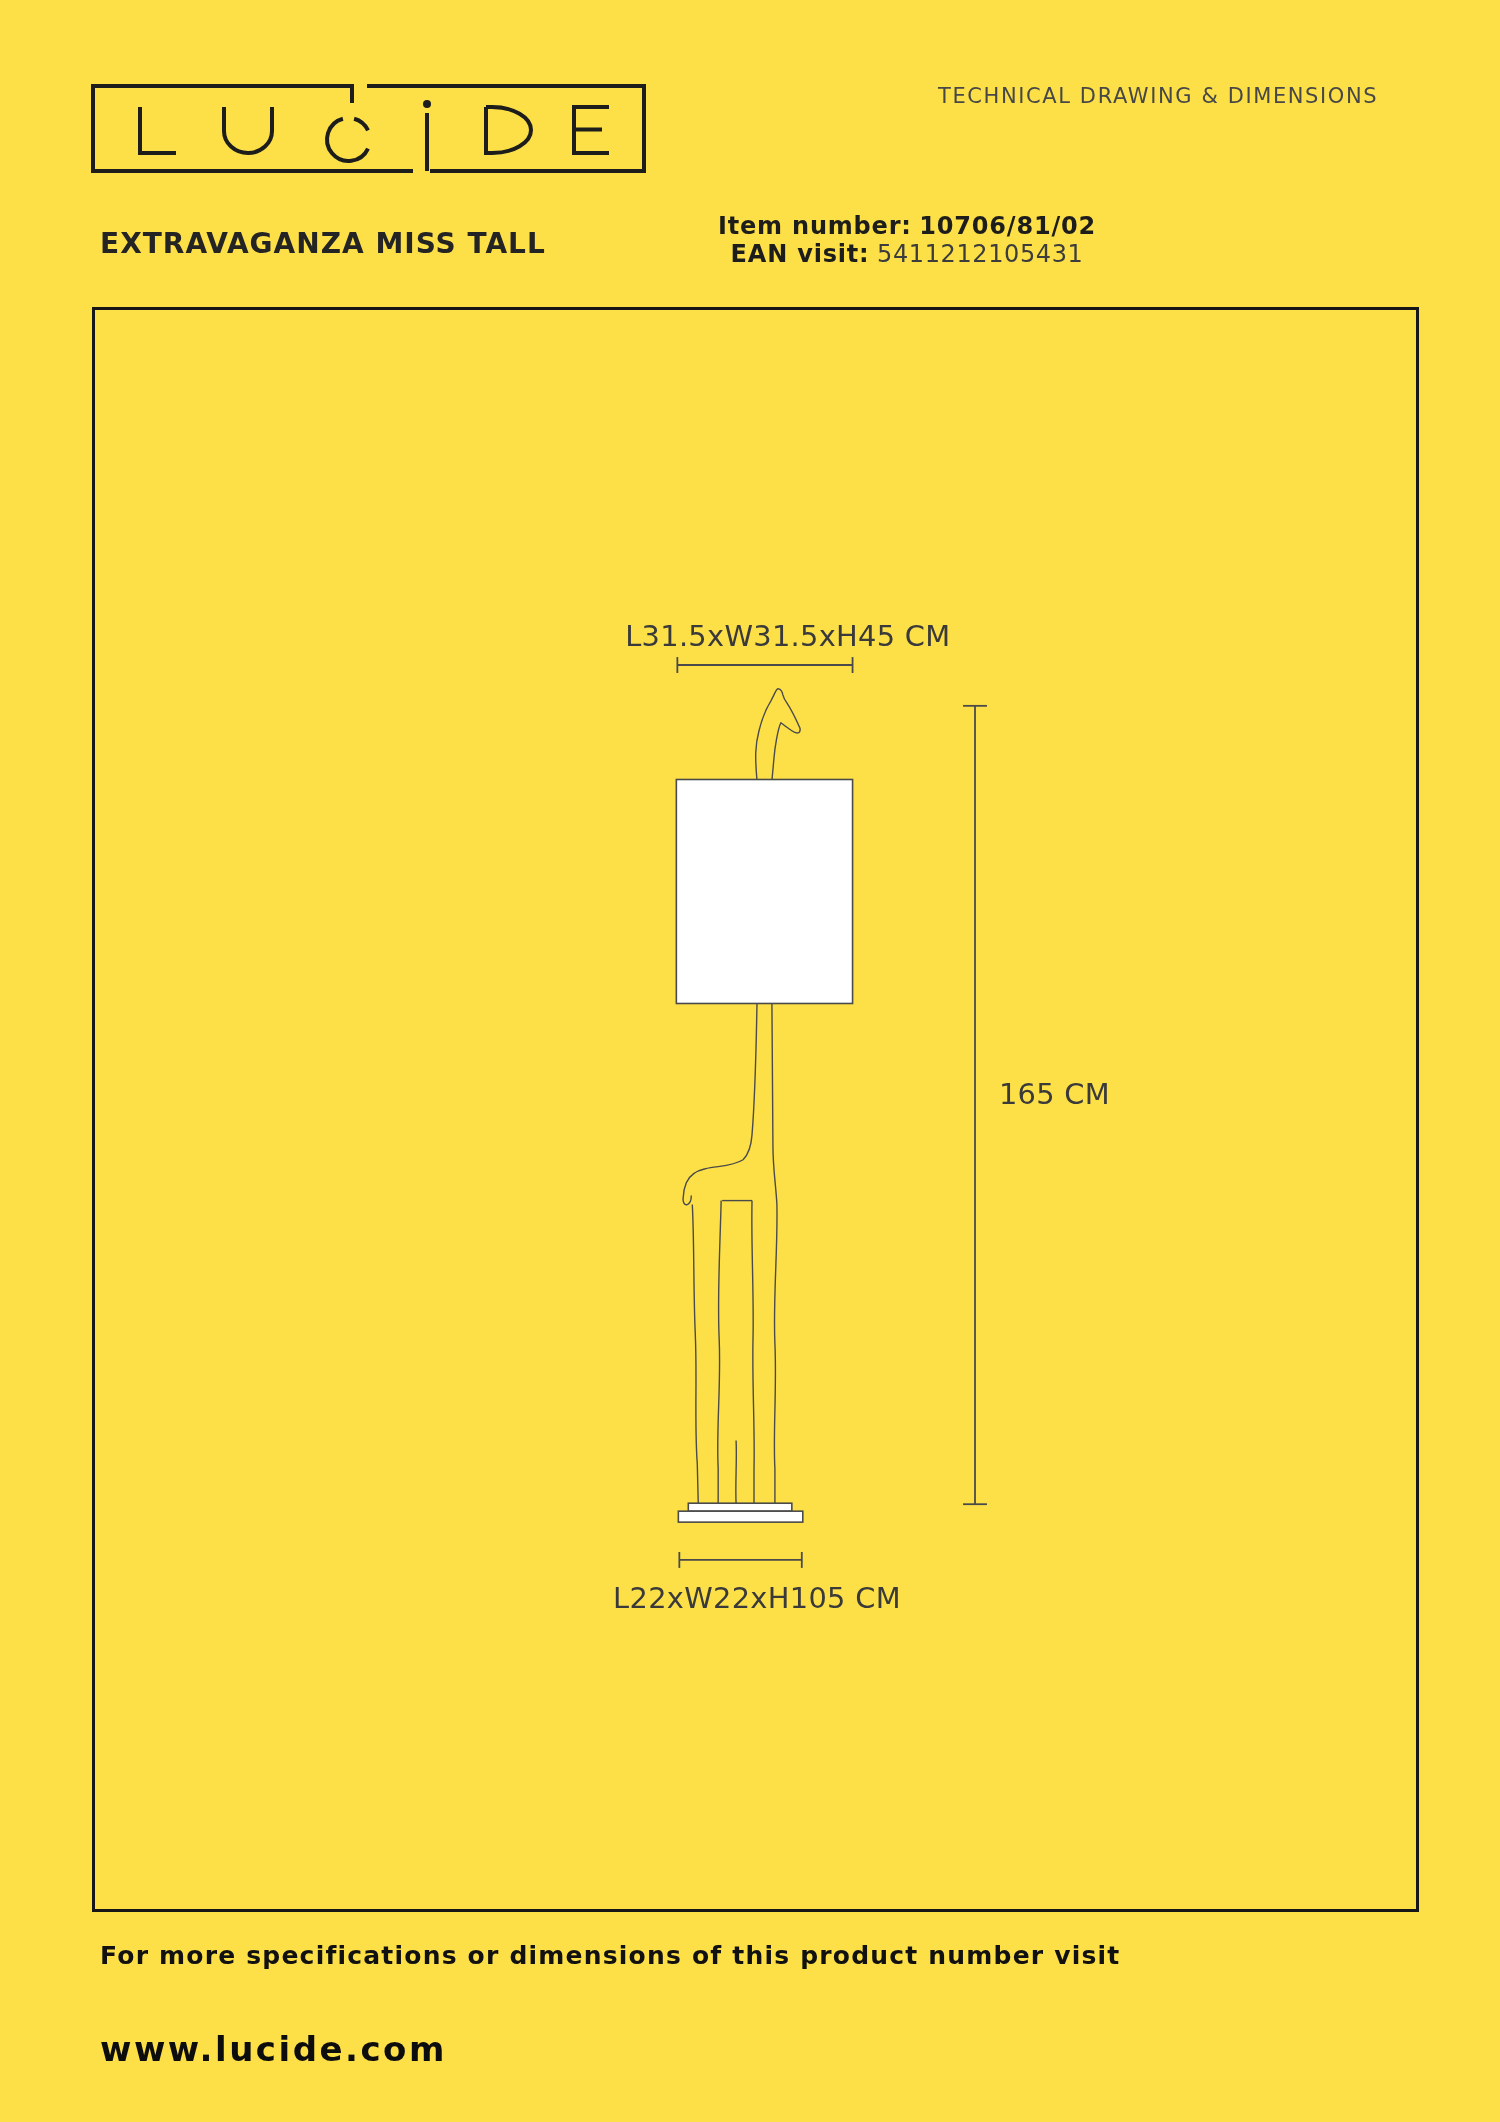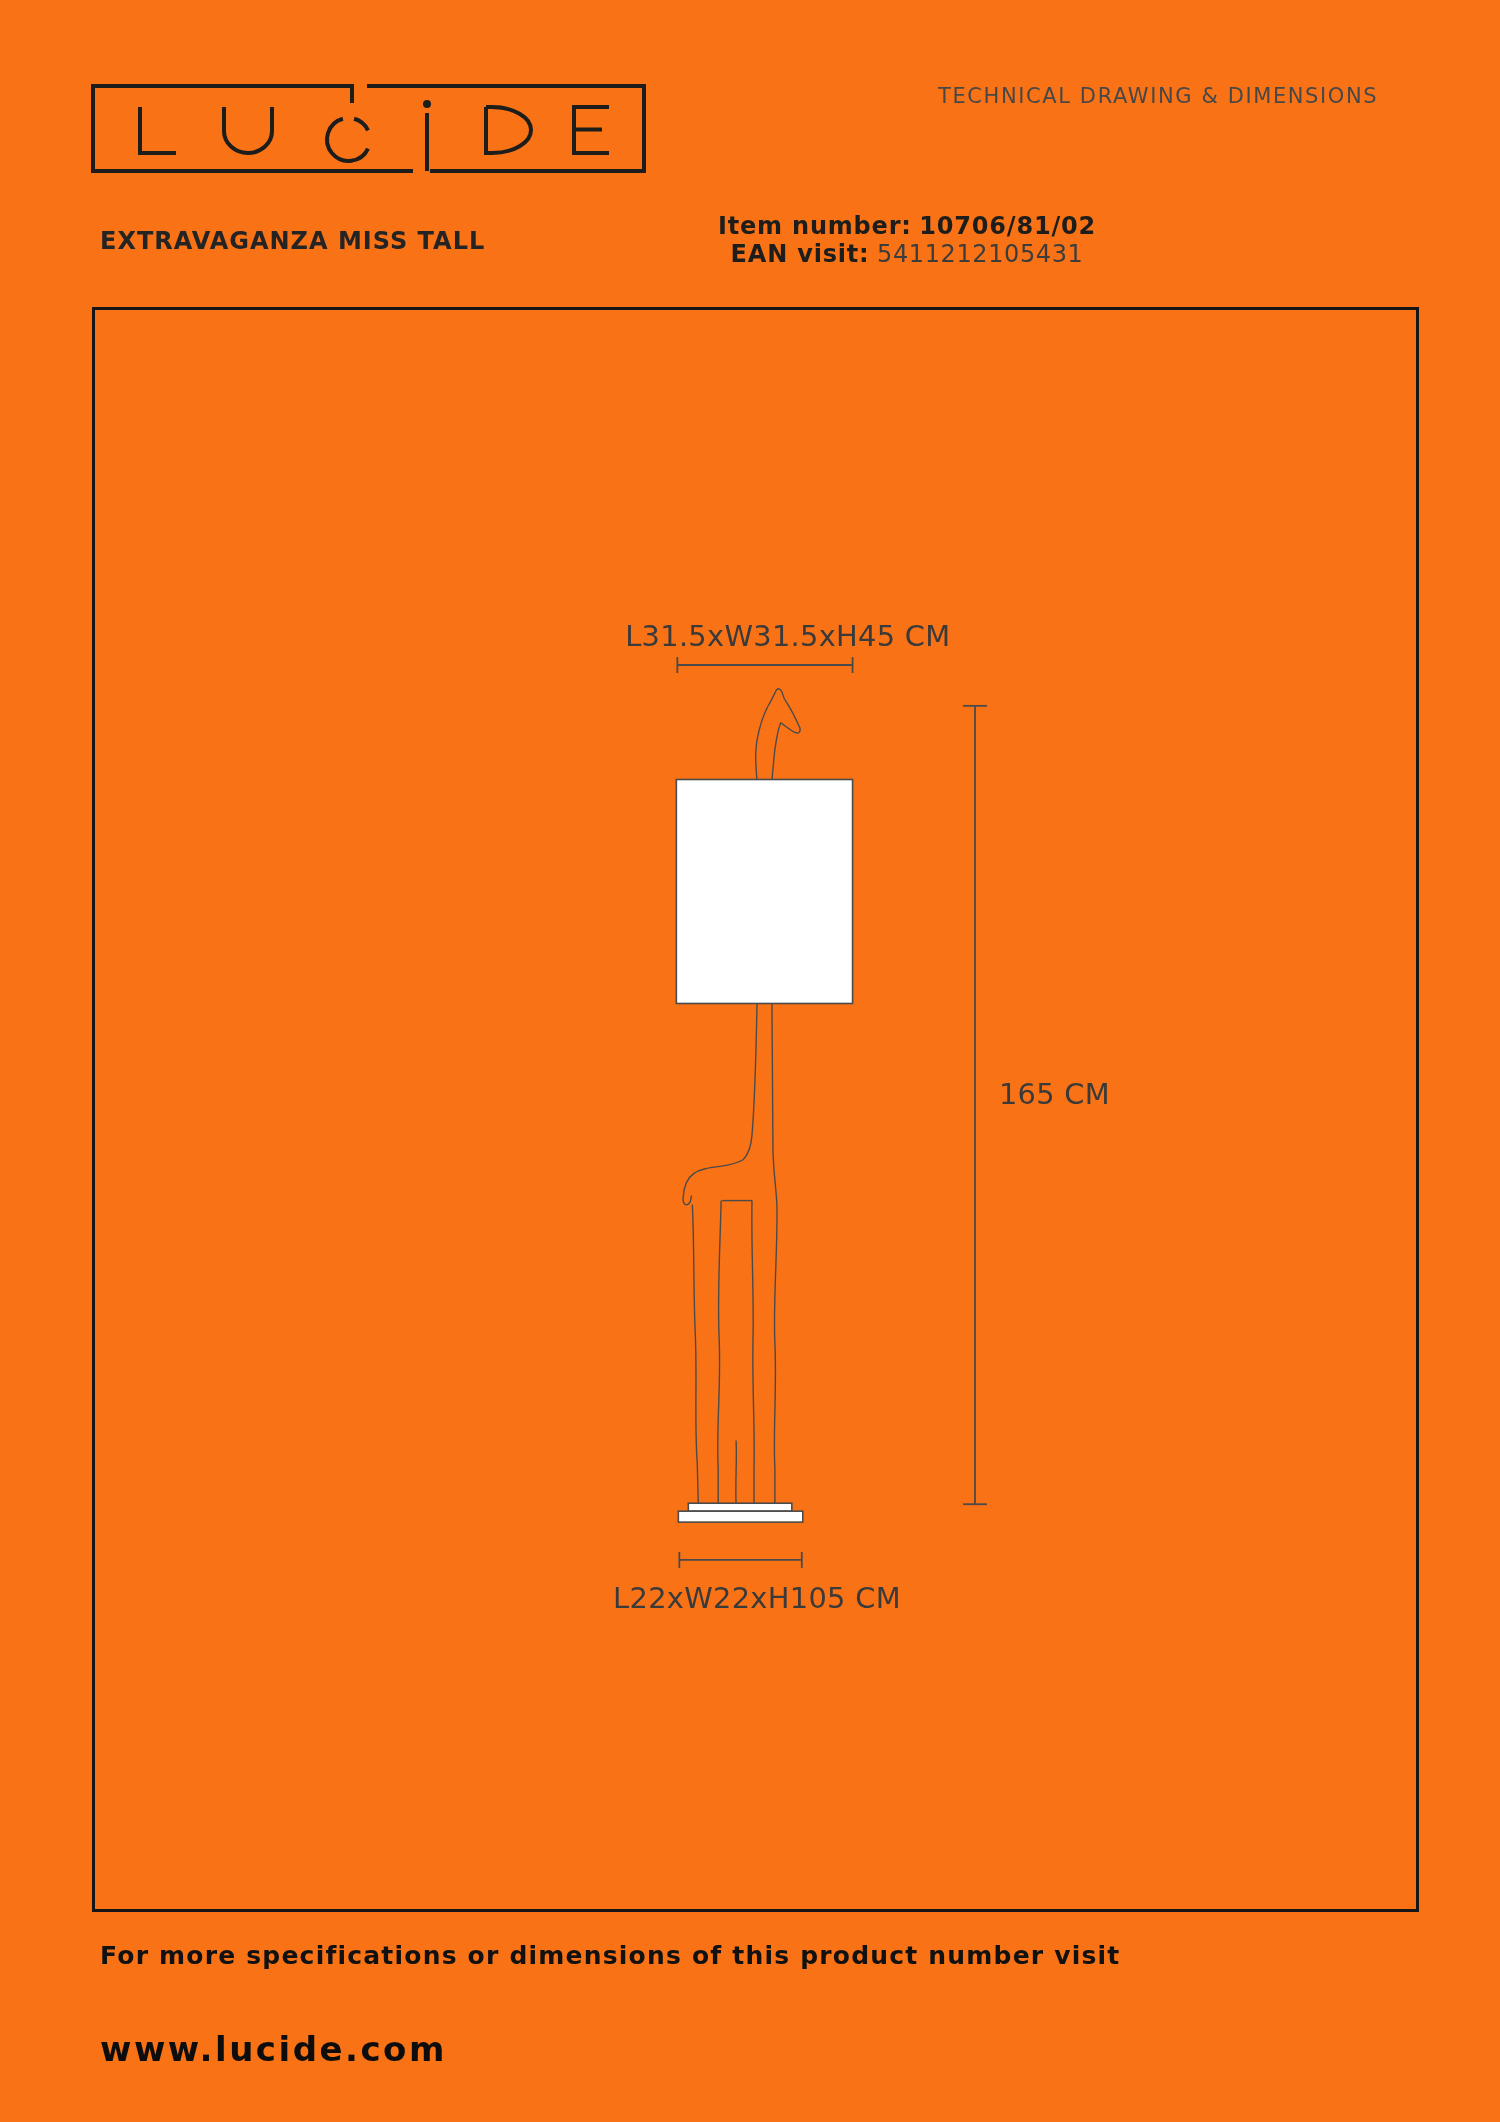--- a/index.html
+++ b/index.html
@@ -1,34 +1,34 @@
 <!DOCTYPE html>
 <html><head>
 <meta charset="utf-8">
 <style>
   html,body{margin:0;padding:0;background:#ffffff;}
   .page{
     position:relative;
     width:1500px;height:2122px;
-    background:#f97316;
+    background:#fde047;
     font-family:"DejaVu Sans", sans-serif;
     overflow:hidden;
   }
   .abs{position:absolute;}
 
   
   .doc-title{
     left:938px;top:84px;
     font-size:21px;letter-spacing:1.6px;
     color:#474747;font-weight:400;
     white-space:nowrap;
   }
   .product-name{
     left:100px;top:227px;
-    font-size:24px;font-weight:bold;letter-spacing:1px;
+    font-size:28px;font-weight:bold;letter-spacing:1px;
     color:#242424;white-space:nowrap;
   }
   .item-block{
     left:718px;top:212px;
     font-size:24px;color:#1d1d1b;line-height:28px;
     white-space:nowrap;
     text-align:center;
   }
   .item-block .lbl{font-weight:bold;letter-spacing:0.8px;}
   .item-block .val-bold{font-weight:bold;letter-spacing:0.8px;}

